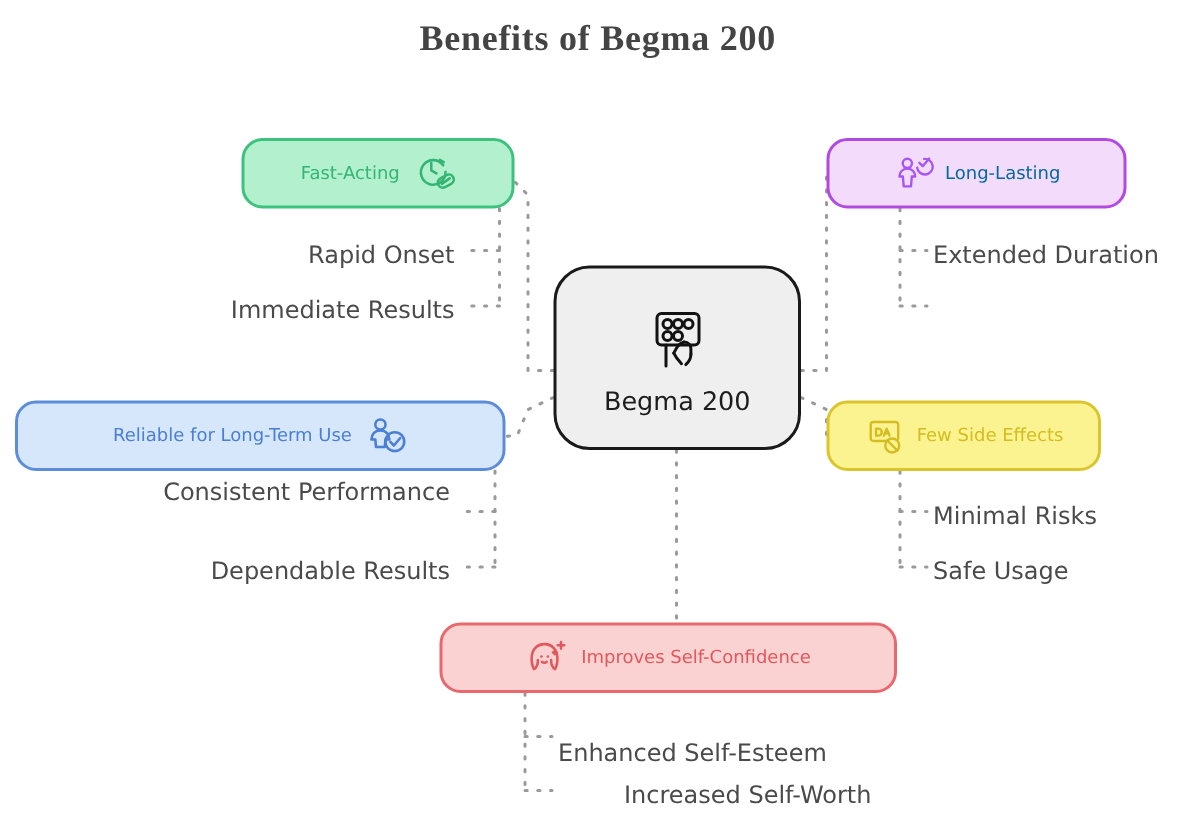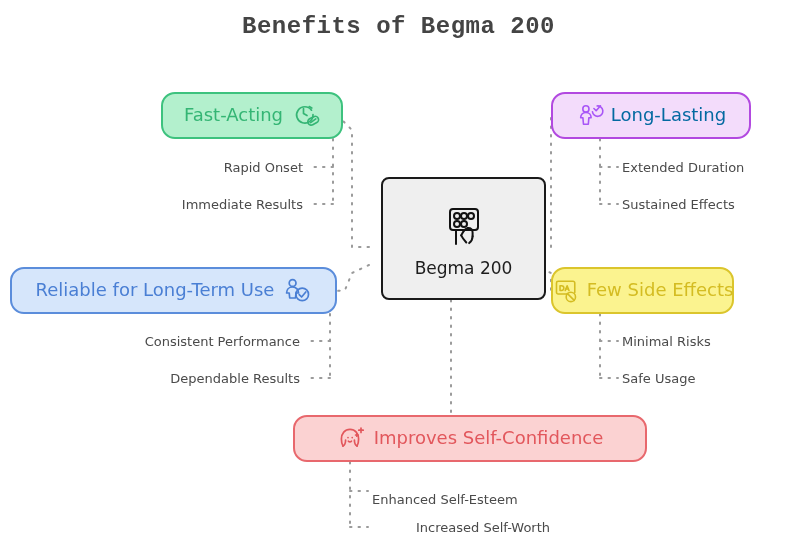--- a/index.html
+++ b/index.html
@@ -32,39 +32,38 @@
   .title {
     position: absolute;
     left: 0;
     top: 13px;
     width: 797px;
     text-align: center;
     font-size: 24px;
     font-weight: bold;
     color: #444444;
     letter-spacing: 0.5px;
-    font-family: Liberation Mono, monospace;
+    font-family: Liberation Serif, serif;
   }
 
   
   .center-node {
     position: absolute;
     left: 369px;
     top: 177px;
     width: 165px;
     height: 123px;
     background: #efefef;
     border: 2.5px solid #1a1a1a;
-    border-radius: 8px;
+    border-radius: 24px;
     box-sizing: border-box;
     display: flex;
     flex-direction: column;
     align-items: center;
     justify-content: center;
-    margin-left: 12px;
   }
   .center-icon {
     margin-top: 4px;
     margin-bottom: 4px;
   }
   .center-label {
     font-size: 17px;
     color: #1d1d1d;
     font-family: "DejaVu Sans", sans-serif;
   }
@@ -74,46 +73,46 @@
     position: absolute;
     box-sizing: border-box;
     border-radius: 14px;
     border-width: 2px;
     border-style: solid;
     display: flex;
     align-items: center;
     justify-content: center;
     gap: 7px;
     padding: 0 13px;
-    font-size: 18px;
+    font-size: 12px;
     white-space: nowrap;
   }
   .node .node-label {
     font-family: "DejaVu Sans", sans-serif;
     line-height: 1;
     position: relative;
     top: -1px;
   }
   .node .node-icon {
     display: inline-flex;
     align-items: center;
     flex: 0 0 auto;
   }
 
   
   #node-fast          { left: 161px; top: 92px;  width: 182px; height: 47px; }
   #node-long          { left: 551px; top: 92px;  width: 200px; height: 47px; }
   #node-reliable      { left: 10px;  top: 267px; width: 327px; height: 47px; }
   #node-side          { left: 551px; top: 267px; width: 183px; height: 47px; }
-  #node-confidence    { left: 293px; top: 415px; width: 354px; height: 47px; }
+  #node-confidence    { left: 293px; top: 415px; width: 305px; height: 47px; }
 
   
   .subitem {
     position: absolute;
-    font-size: 13px;
+    font-size: 16px;
     color: #4a4a4a;
     white-space: nowrap;
     font-family: "DejaVu Sans", sans-serif;
   }
   .sub-right { text-align: left; }
   .sub-left  { text-align: right; }
 </style>
 </head>
 <body>
 
@@ -195,34 +194,33 @@
       <svg width="28" height="28" viewBox="0 0 30 30" fill="none" xmlns="http://www.w3.org/2000/svg" stroke="#a855f7" stroke-width="1.7" stroke-linecap="round" stroke-linejoin="round">
         <circle cx="10.6" cy="7.4" r="3.3"></circle>
         <path d="M10.6 11.2 c-3.6,0 -5.6,2.6 -5.6,5.6 l2.4,0 l0.6,7 l5.2,0 l0.6,-7 l2.4,0 c0,-3.0 -2,-5.6 -5.6,-5.6 z"></path>
         <path d="M17.6 10.4 a5.6 5.6 0 1 0 5.0,-6.2"></path>
         <path d="M19.2 7.0 l2.4,2.4 l4.6,-5.4"></path>
       </svg>
     </span>
     <span class="node-label">Long-Lasting</span>
   </div>
   <div class="subitem sub-right" style="left:622px; top:160px;">Extended Duration</div>
-  <div class="subitem sub-right" style="left:622px; top:197px;">Sustained Effects</div>
 
   <div class="node" id="node-reliable" style="background:#d6e6fb; border-color:#5b8ddb; color:#4a7fd4;">
     <span class="node-label">Reliable for Long-Term Use</span>
     <span class="node-icon">
       <svg width="30" height="30" viewBox="0 0 30 30" fill="none" xmlns="http://www.w3.org/2000/svg" stroke="#4a7fd4" stroke-width="1.7" stroke-linecap="round" stroke-linejoin="round">
         <circle cx="11.6" cy="7.0" r="3.4"></circle>
         <path d="M11.6 11.0 c-3.8,0 -6.0,2.8 -6.0,6.0 l2.6,0 l0.5,5.0 l5.8,0 l0.5,-5.0 l2.6,0 c0,-3.2 -2.2,-6.0 -6.0,-6.0 z"></path>
         <circle cx="21.2" cy="18.4" r="6.3"></circle>
         <path d="M18.2 18.6 l2.4,2.4 l4.2,-5.0"></path>
       </svg>
     </span>
   </div>
-  <div class="subitem sub-left" style="left:60px; top:334px; width:240px;">Consistent Performance</div>
+  <div class="subitem sub-left" style="left:60px; top:318px; width:240px;">Consistent Performance</div>
   <div class="subitem sub-left" style="left:60px; top:371px; width:240px;">Dependable Results</div>
 
   <div class="node" id="node-side" style="background:#fbf38f; border-color:#dbc52c; color:#d4bc22;">
     <span class="node-icon">
       <svg width="28" height="28" viewBox="0 0 30 30" fill="none" xmlns="http://www.w3.org/2000/svg" stroke="#d4bc22" stroke-width="1.7" stroke-linecap="round" stroke-linejoin="round">
         <path d="M24.4 16.6 l0,-10.2 a1.8 1.8 0 0 0 -1.8,-1.8 l-16.0,0 a1.8 1.8 0 0 0 -1.8,1.8 l0,10.0 a1.8 1.8 0 0 0 1.8,1.8 l10.0,0"></path>
         <path d="M8.6 14.4 l0,-5.0 l1.6,0 a2.5 2.5 0 0 1 0,5.0 z"></path>
         <path d="M14.2 14.4 l2.0,-5.0 l2.0,5.0"></path>
         <path d="M14.9 12.8 l2.6,0"></path>
         <circle cx="20.2" cy="21.4" r="5.0"></circle>

